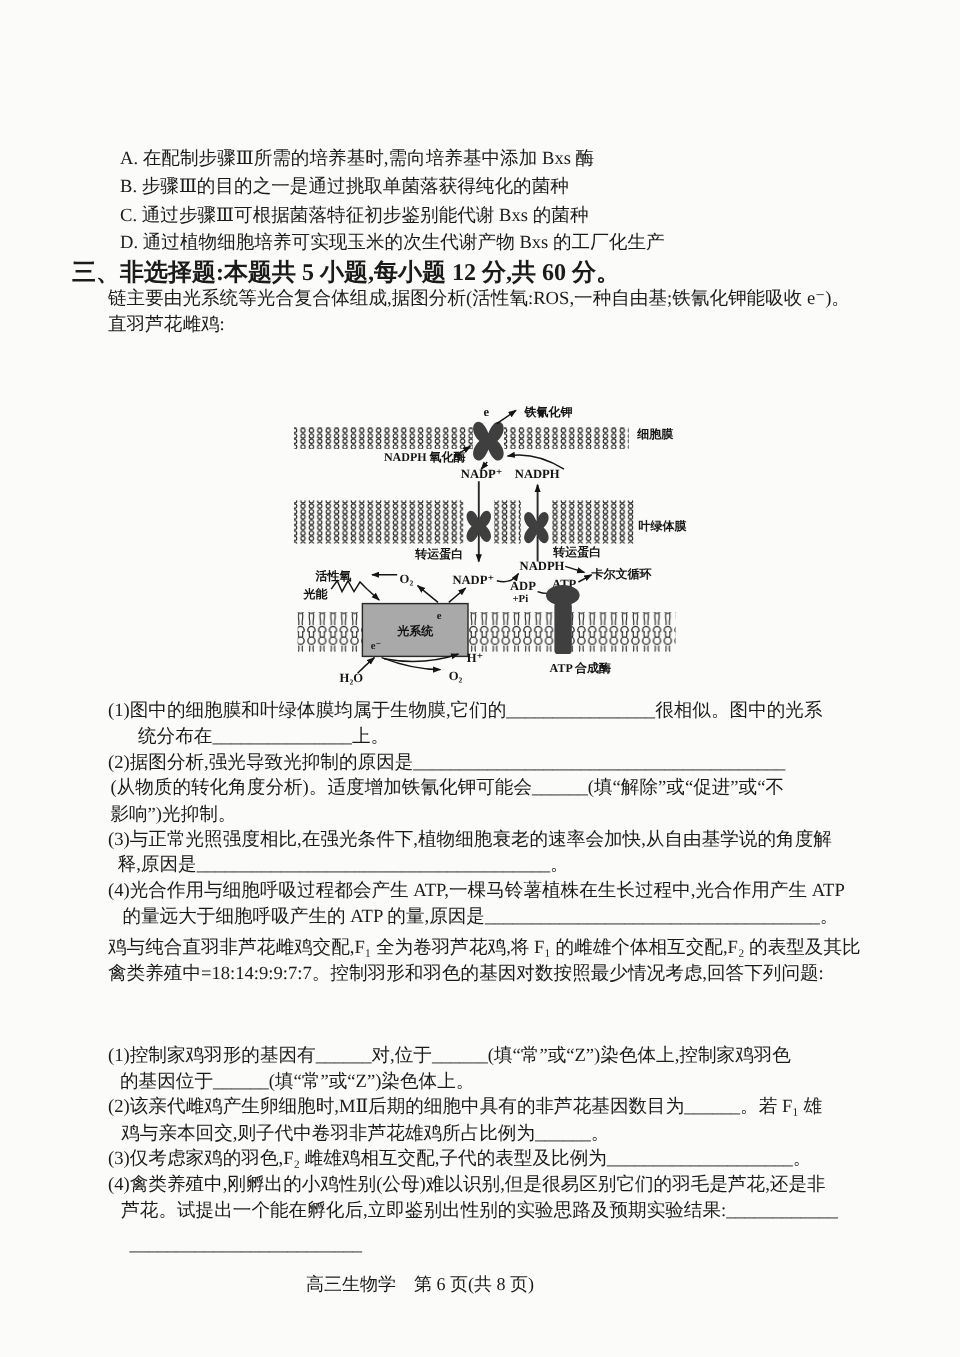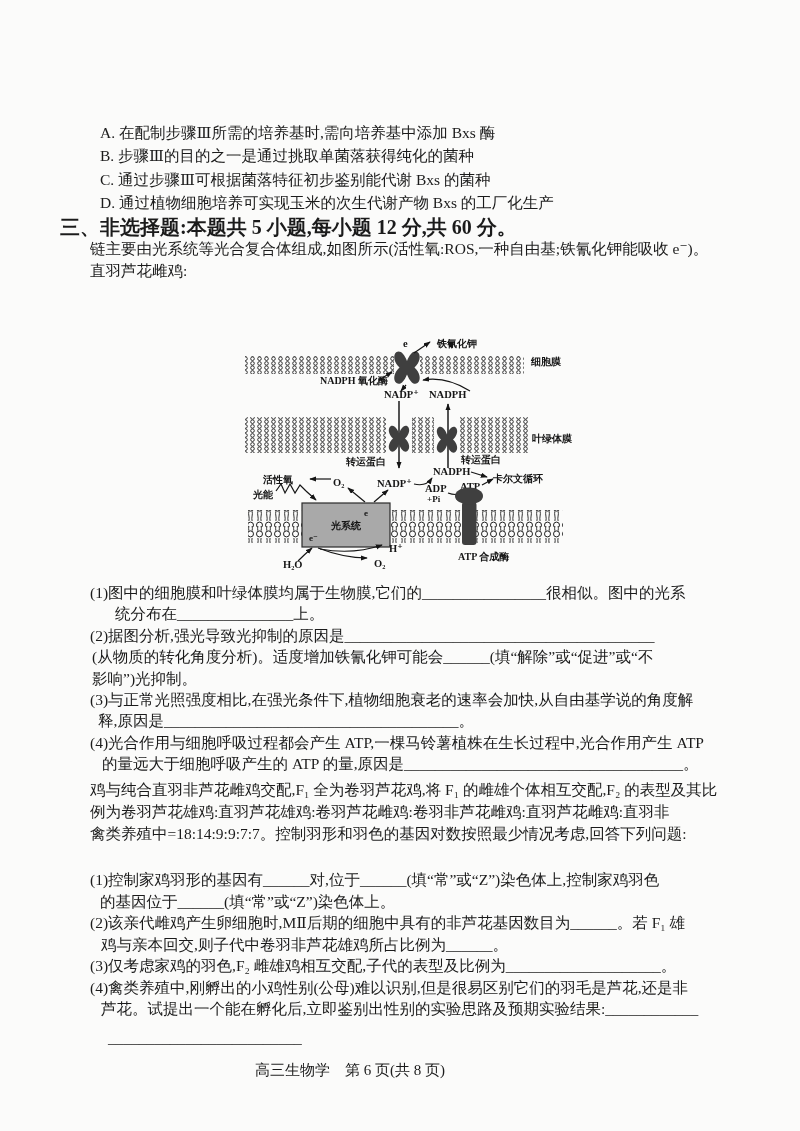--- a/index.html
+++ b/index.html
@@ -39,21 +39,21 @@
 <div class="blk" id="opts">
   <div class="ln">A. 在配制步骤Ⅲ所需的培养基时,需向培养基中添加 Bxs 酶</div>
   <div class="ln">B. 步骤Ⅲ的目的之一是通过挑取单菌落获得纯化的菌种</div>
   <div class="ln">C. 通过步骤Ⅲ可根据菌落特征初步鉴别能代谢 Bxs 的菌种</div>
   <div class="ln">D. 通过植物细胞培养可实现玉米的次生代谢产物 Bxs 的工厂化生产</div>
 </div>
 
 <div class="blk" id="sec3">三、非选择题:本题共 5 小题,每小题 12 分,共 60 分。</div>
 
 <div class="blk" id="q17i">
-  <div class="ln p30">链主要由光系统等光合复合体组成,如图所示(活性氧:ROS,一种自由基;铁氰化钾能吸收 e⁻)。</div>
+  <div class="ln p30">链主要由光系统等光合复合体组成,据图分析(活性氧:ROS,一种自由基;铁氰化钾能吸收 e⁻)。</div>
   <div class="ln p30">直羽芦花雌鸡:</div>
 </div>
 
 <svg id="diagram" width="350" height="244" viewBox="0 0 350 244">
   <defs>
     <marker id="ah" markerWidth="8" markerHeight="6" refX="6.2" refY="2.6" orient="auto" markerUnits="userSpaceOnUse">
       <path d="M0,0 L7,2.6 L0,5.2 Z" fill="#151515"></path>
     </marker>
     <pattern id="m8" width="7" height="9" patternUnits="userSpaceOnUse">
       <circle cx="3.5" cy="2.4" r="1.8" fill="#fdfdfd" stroke="#1c1c1c" stroke-width="0.9"></circle>
@@ -161,21 +161,20 @@
   <div class="ln p2">(从物质的转化角度分析)。适度增加铁氰化钾可能会______(填“解除”或“促进”或“不</div>
   <div class="ln p2">影响”)光抑制。</div>
   <div class="ln">(3)与正常光照强度相比,在强光条件下,植物细胞衰老的速率会加快,从自由基学说的角度解</div>
   <div class="ln p8">释,原因是______________________________________。</div>
   <div class="ln">(4)光合作用与细胞呼吸过程都会产生 ATP,一棵马铃薯植株在生长过程中,光合作用产生 ATP</div>
   <div class="ln p12">的量远大于细胞呼吸产生的 ATP 的量,原因是____________________________________。</div>
 </div>
 
 <div class="blk" id="q18i">
   <div class="ln p30">鸡与纯合直羽非芦花雌鸡交配,F₁ 全为卷羽芦花鸡,将 F₁ 的雌雄个体相互交配,F₂ 的表型及其比</div>
-  <div class="ln p30">例为卷羽芦花雄鸡:直羽芦花雄鸡:卷羽芦花雌鸡:卷羽非芦花雌鸡:直羽芦花雌鸡:直羽非</div>
   <div class="ln p30">禽类养殖中=18:14:9:9:7:7。控制羽形和羽色的基因对数按照最少情况考虑,回答下列问题:</div>
 </div>
 
 <div class="blk" id="q18s">
   <div class="ln">(1)控制家鸡羽形的基因有______对,位于______(填“常”或“Z”)染色体上,控制家鸡羽色</div>
   <div class="ln p10">的基因位于______(填“常”或“Z”)染色体上。</div>
   <div class="ln">(2)该亲代雌鸡产生卵细胞时,MⅡ后期的细胞中具有的非芦花基因数目为______。若 F₁ 雄</div>
   <div class="ln p11">鸡与亲本回交,则子代中卷羽非芦花雄鸡所占比例为______。</div>
   <div class="ln">(3)仅考虑家鸡的羽色,F₂ 雌雄鸡相互交配,子代的表型及比例为____________________。</div>
   <div class="ln">(4)禽类养殖中,刚孵出的小鸡性别(公母)难以识别,但是很易区别它们的羽毛是芦花,还是非</div>

